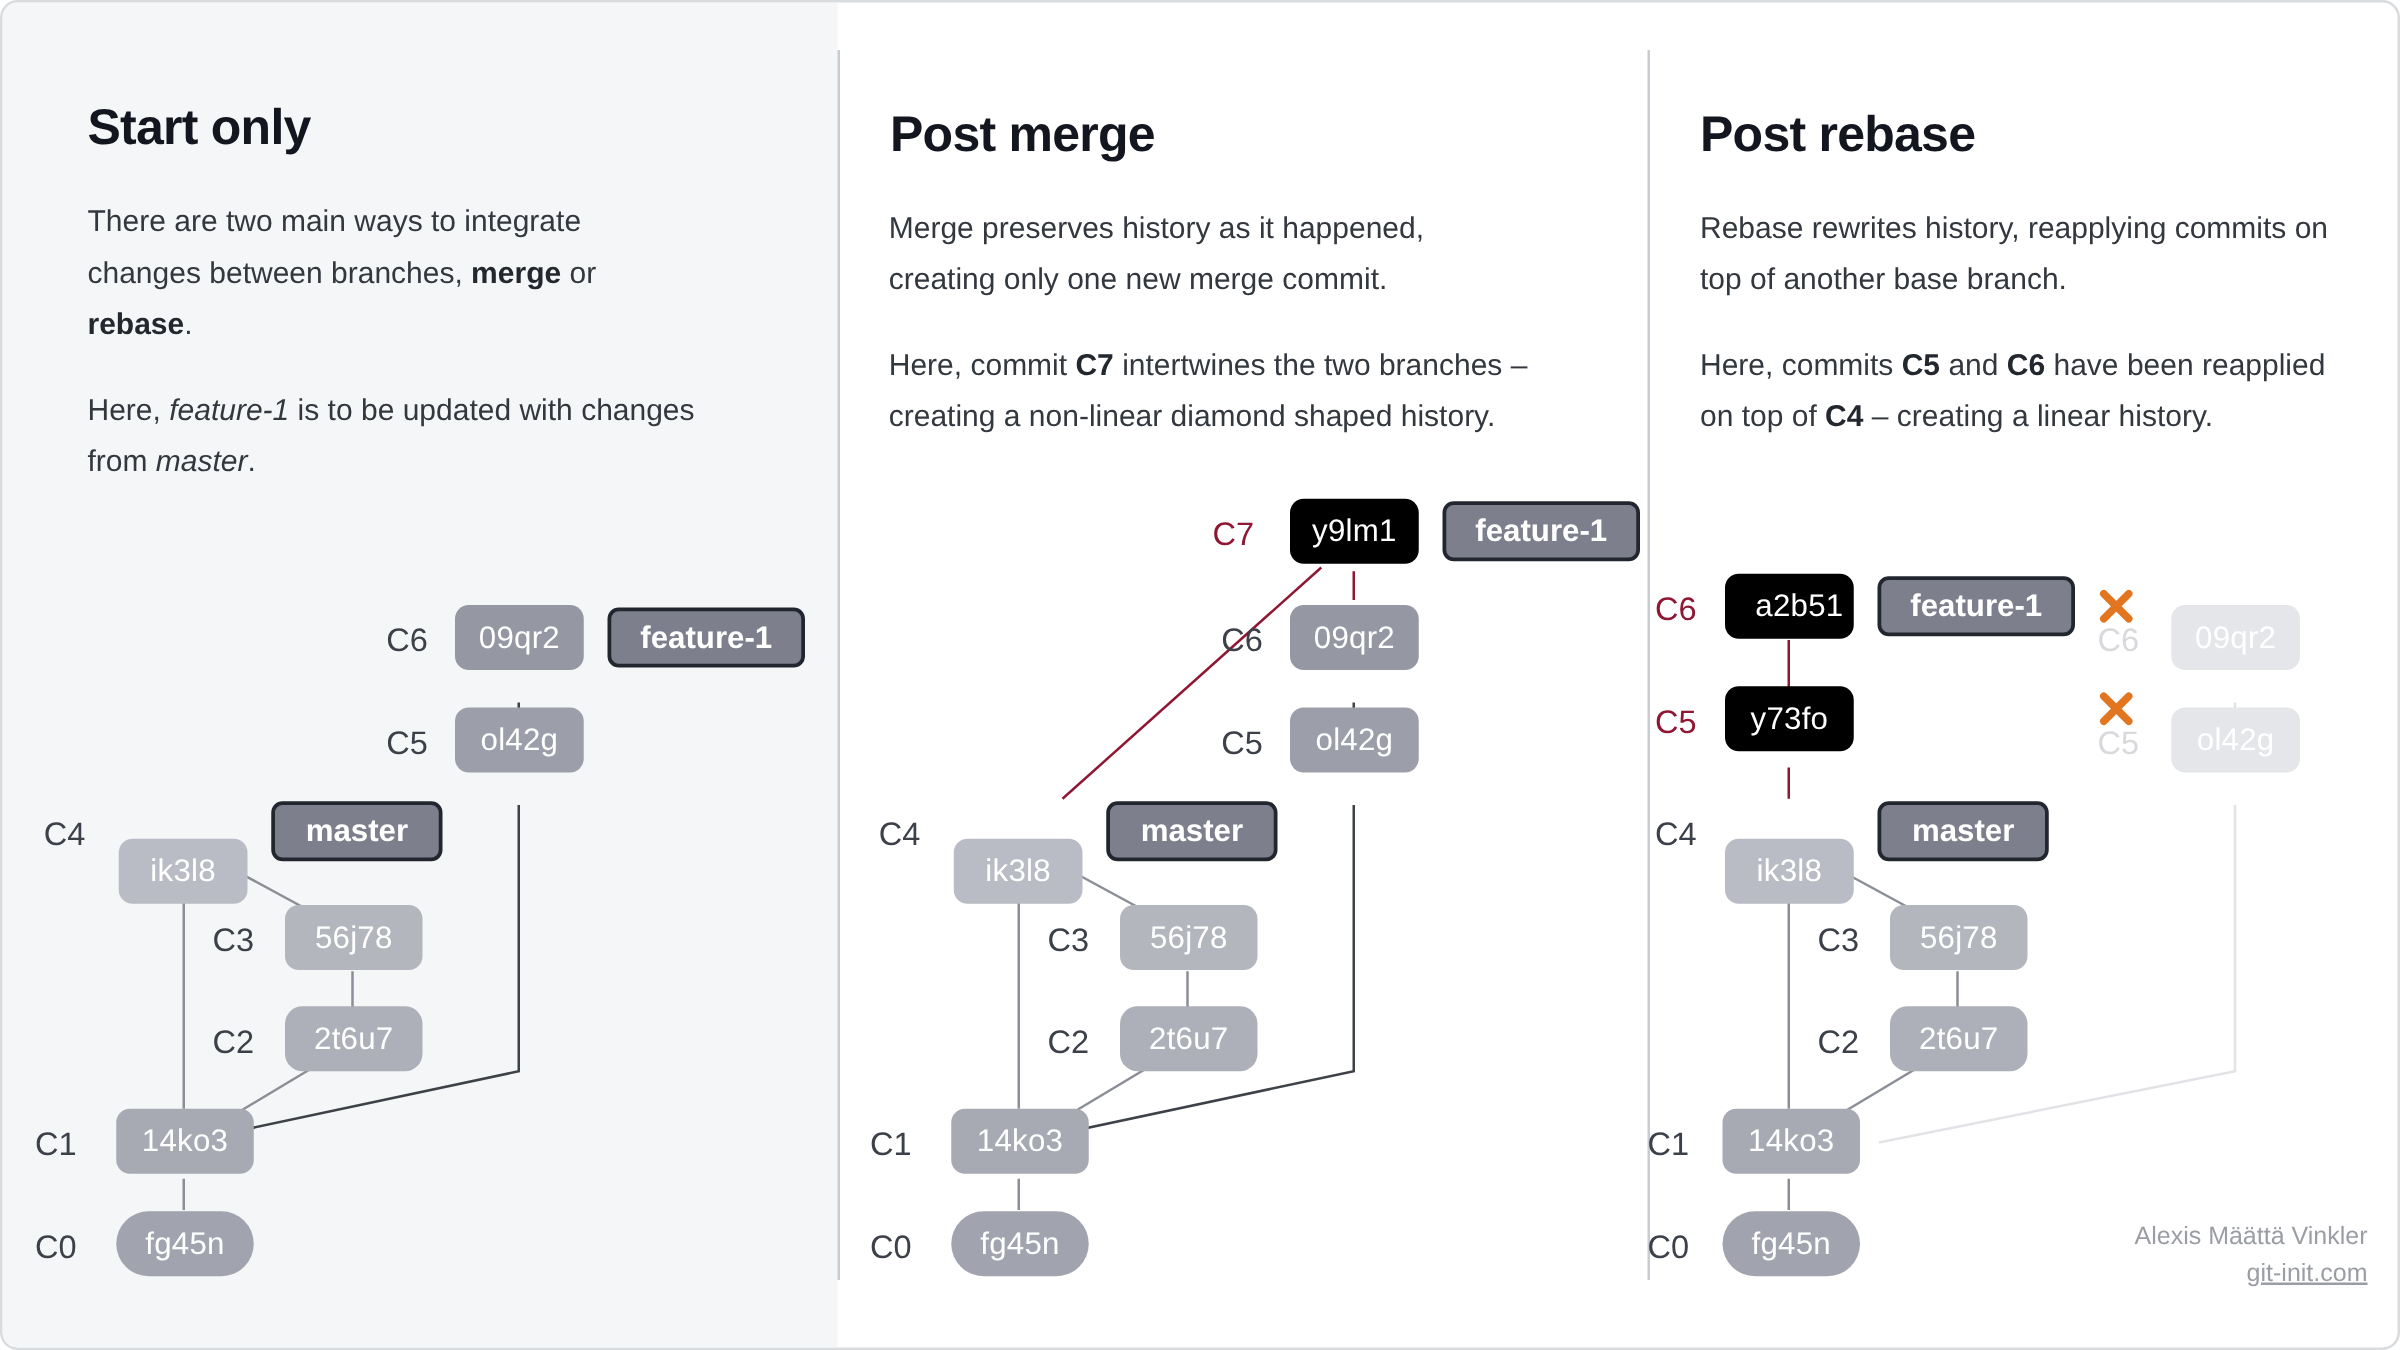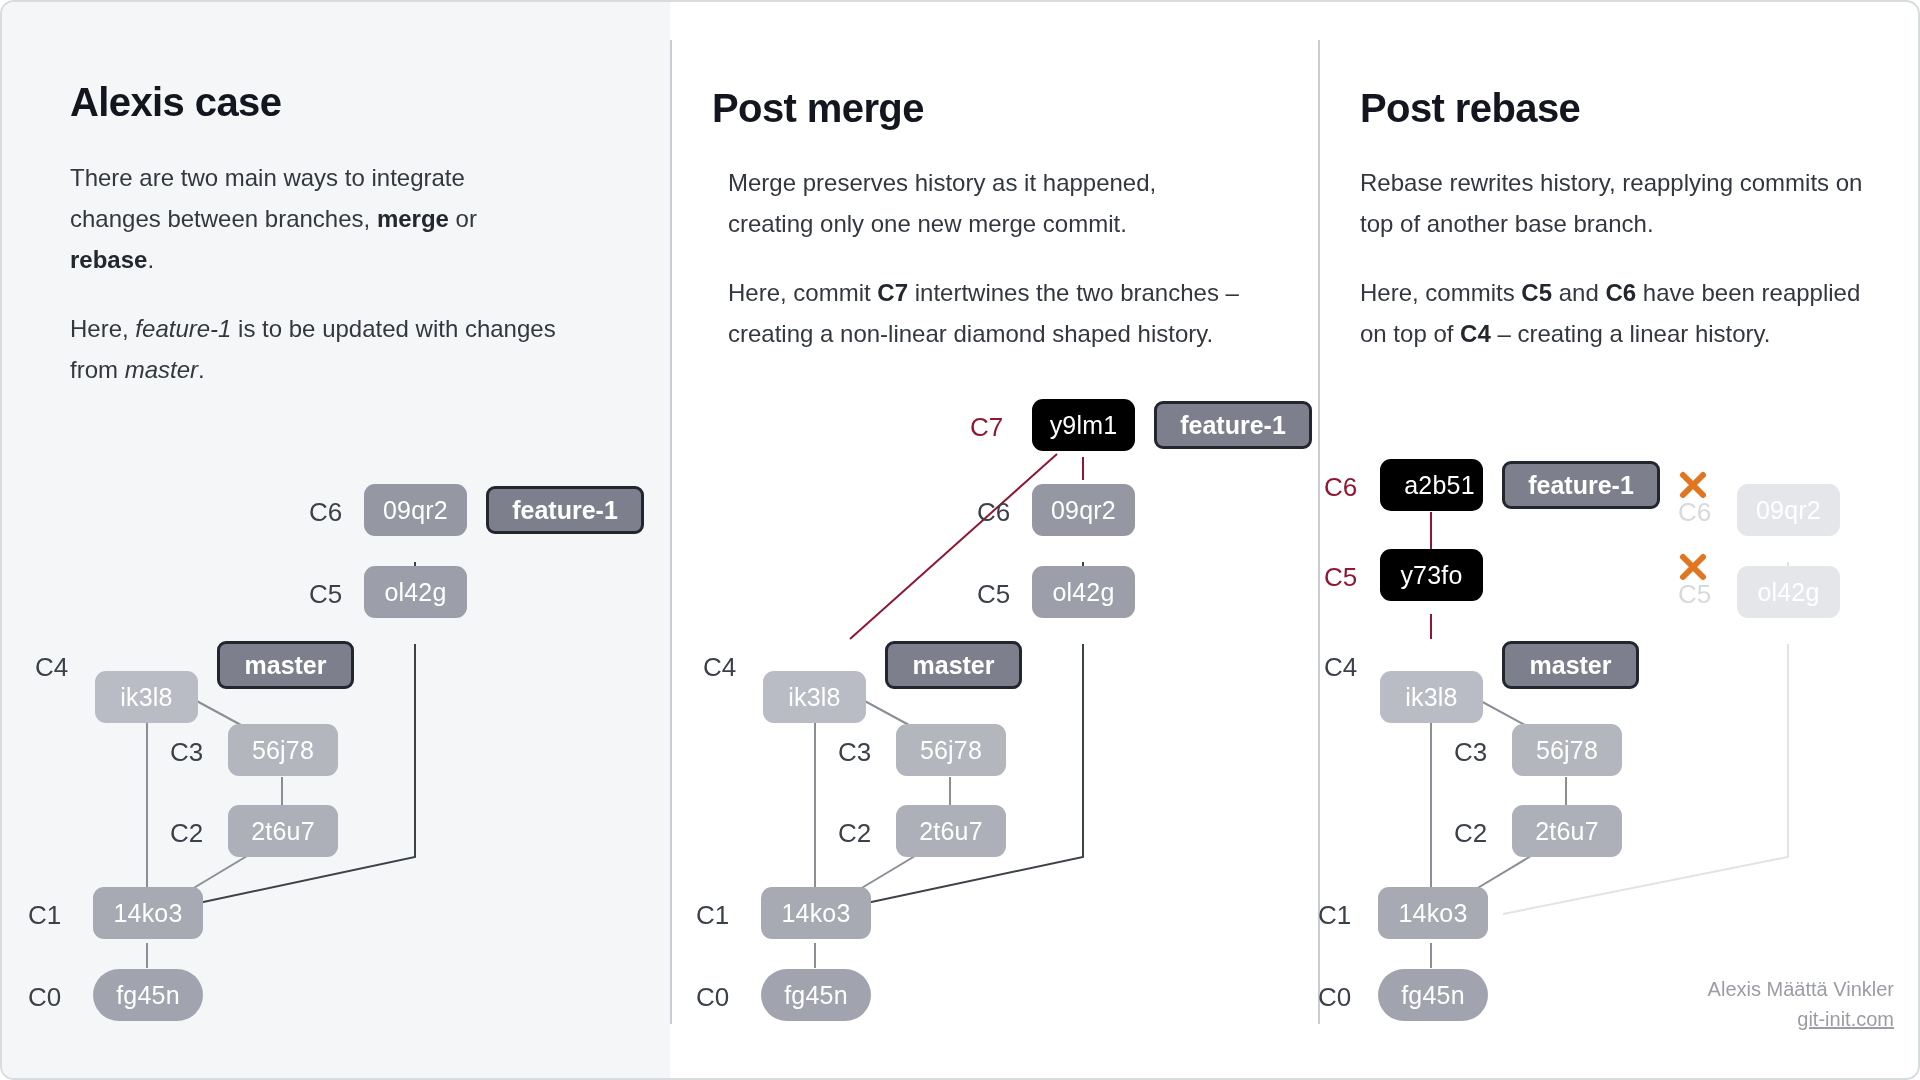--- a/index.html
+++ b/index.html
@@ -63,21 +63,21 @@
     font-size: 25px;
     color: #ffffff;
     letter-spacing: 0.2px;
     white-space: nowrap;
   }
   .node.w-a { width: 103px; }
   .node.w-b { width: 110px; }
 
   .t-c4 { background: #b9bcc4; margin-top: 32px; }
   .t-c3 { background: #b3b6bd; }
-  .t-c2 { background: #adb0b8; }
+  .t-c2 { background: #adb0b8; border-radius: 14px; }
   .t-c1 { background: #a7aab3; }
   .t-c0 { background: #a1a4ae; border-radius: 26px; }
   .t-c5 { background: #9c9fa9; }
   .t-c6 { background: #9597a2; }
   .t-pink { background: #000000; }
   .t-ghost { background: #e4e6e9; color: #ffffff; }
 
   .cidx {
     position: absolute;
     font-size: 26px;
@@ -113,21 +113,21 @@
 </head>
 <body>
 
 <div id="frame">
 
   <div class="panel-tint"></div>
   <div class="col-divider" style="left:668px"></div>
   <div class="col-divider" style="left:1316px"></div>
 
   <div class="col" id="col-1">
-    <div class="col-head" style="left:68px; top:78px;">Alexis case</div>
+    <div class="col-head" style="left:68px; top:78px;">Start only</div>
     <div class="col-body" style="left:68px; top:155px; width:490px;">
       <p>There are two main ways to integrate changes between branches, <b>merge</b> or <b>rebase</b>.</p>
       <p>Here, <i>feature-1</i> is to be updated with changes from <i>master</i>.</p>
     </div>
 
     <div class="graph">
       <svg width="668" height="1080">
 
         <line x1="413" y1="560" x2="413" y2="578" stroke="#3d4148" stroke-width="2"></line>
 
@@ -164,21 +164,21 @@
       <div class="cidx" style="left:26px; top:898px;">C1</div>
       <div class="node w-b t-c1" style="left:91px; top:885px;">14ko3</div>
 
       <div class="cidx" style="left:26px; top:980px;">C0</div>
       <div class="node w-b t-c0" style="left:91px; top:967px;">fg45n</div>
     </div>
   </div>
 
   <div class="col" id="col-2">
     <div class="col-head" style="left:42px; top:84px;">Post merge</div>
-    <div class="col-body" style="left:58px; top:160px; width:520px;">
+    <div class="col-body" style="left:41px; top:160px; width:520px;">
       <p>Merge preserves history as it happened, creating only one new merge commit.</p>
       <p>Here, commit <b>C7</b> intertwines the two branches – creating a non-linear diamond shaped history.</p>
     </div>
 
     <div class="graph">
       <svg width="648" height="1080">
 
         <line x1="413" y1="455" x2="413" y2="478" stroke="#8f1733" stroke-width="2"></line>
 
         <line x1="387" y1="452" x2="180" y2="637" stroke="#8f1733" stroke-width="2"></line>

